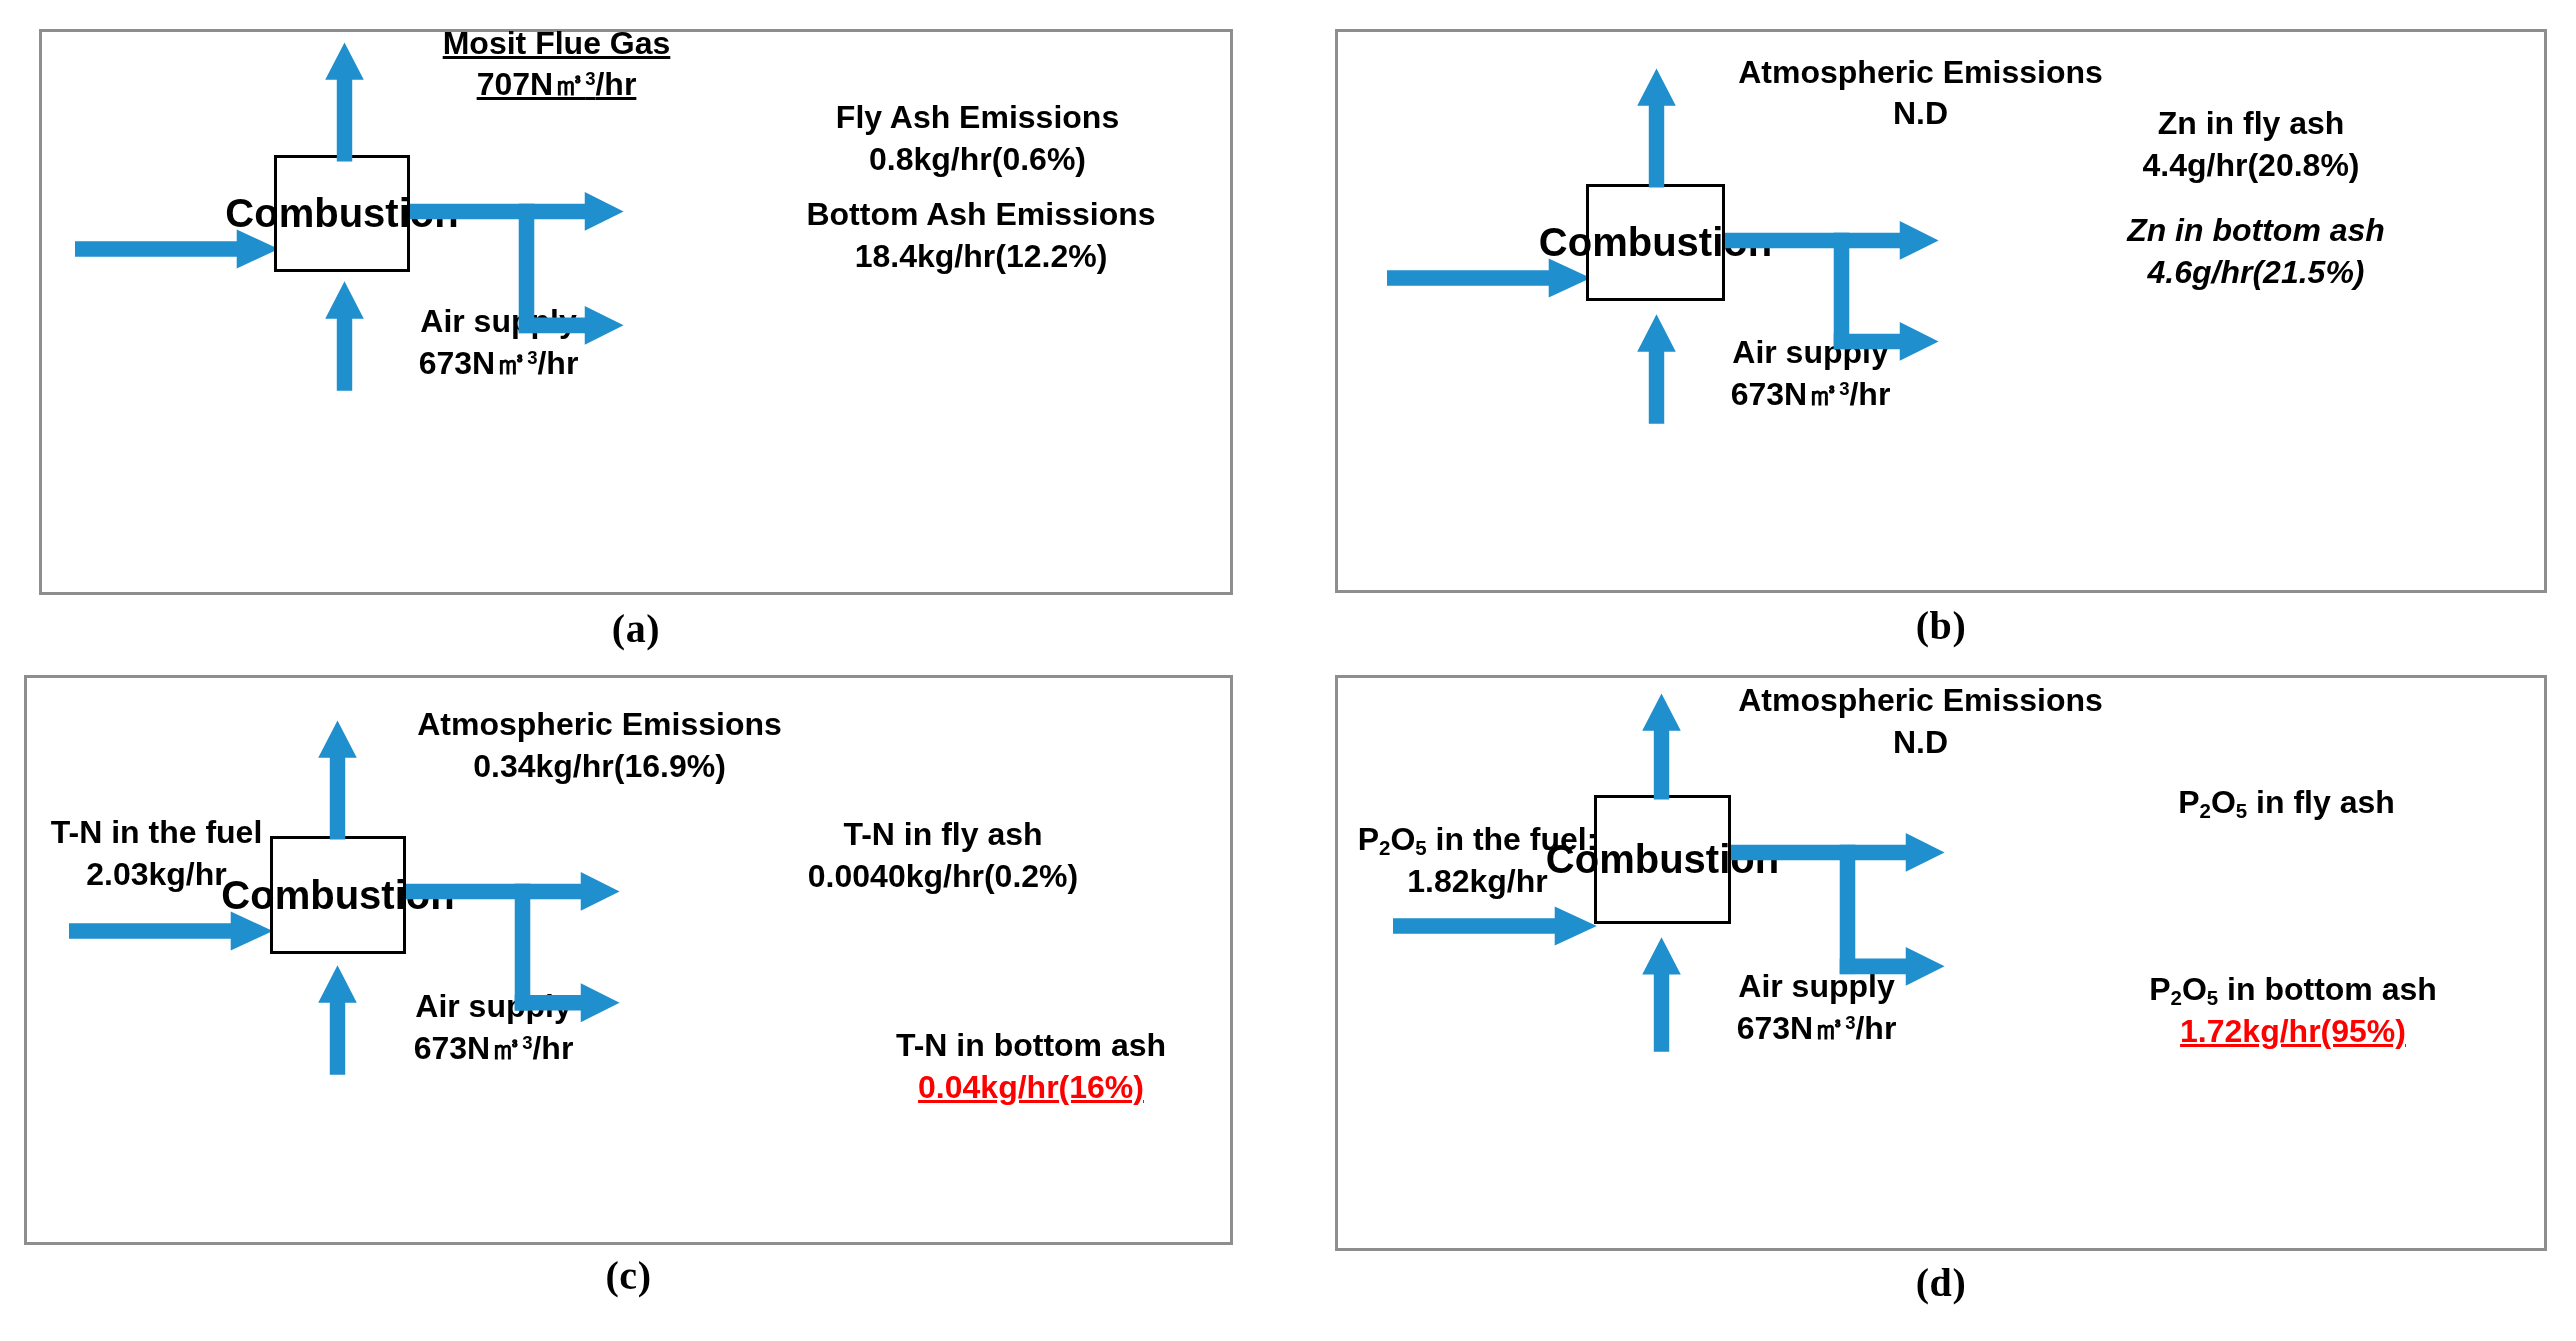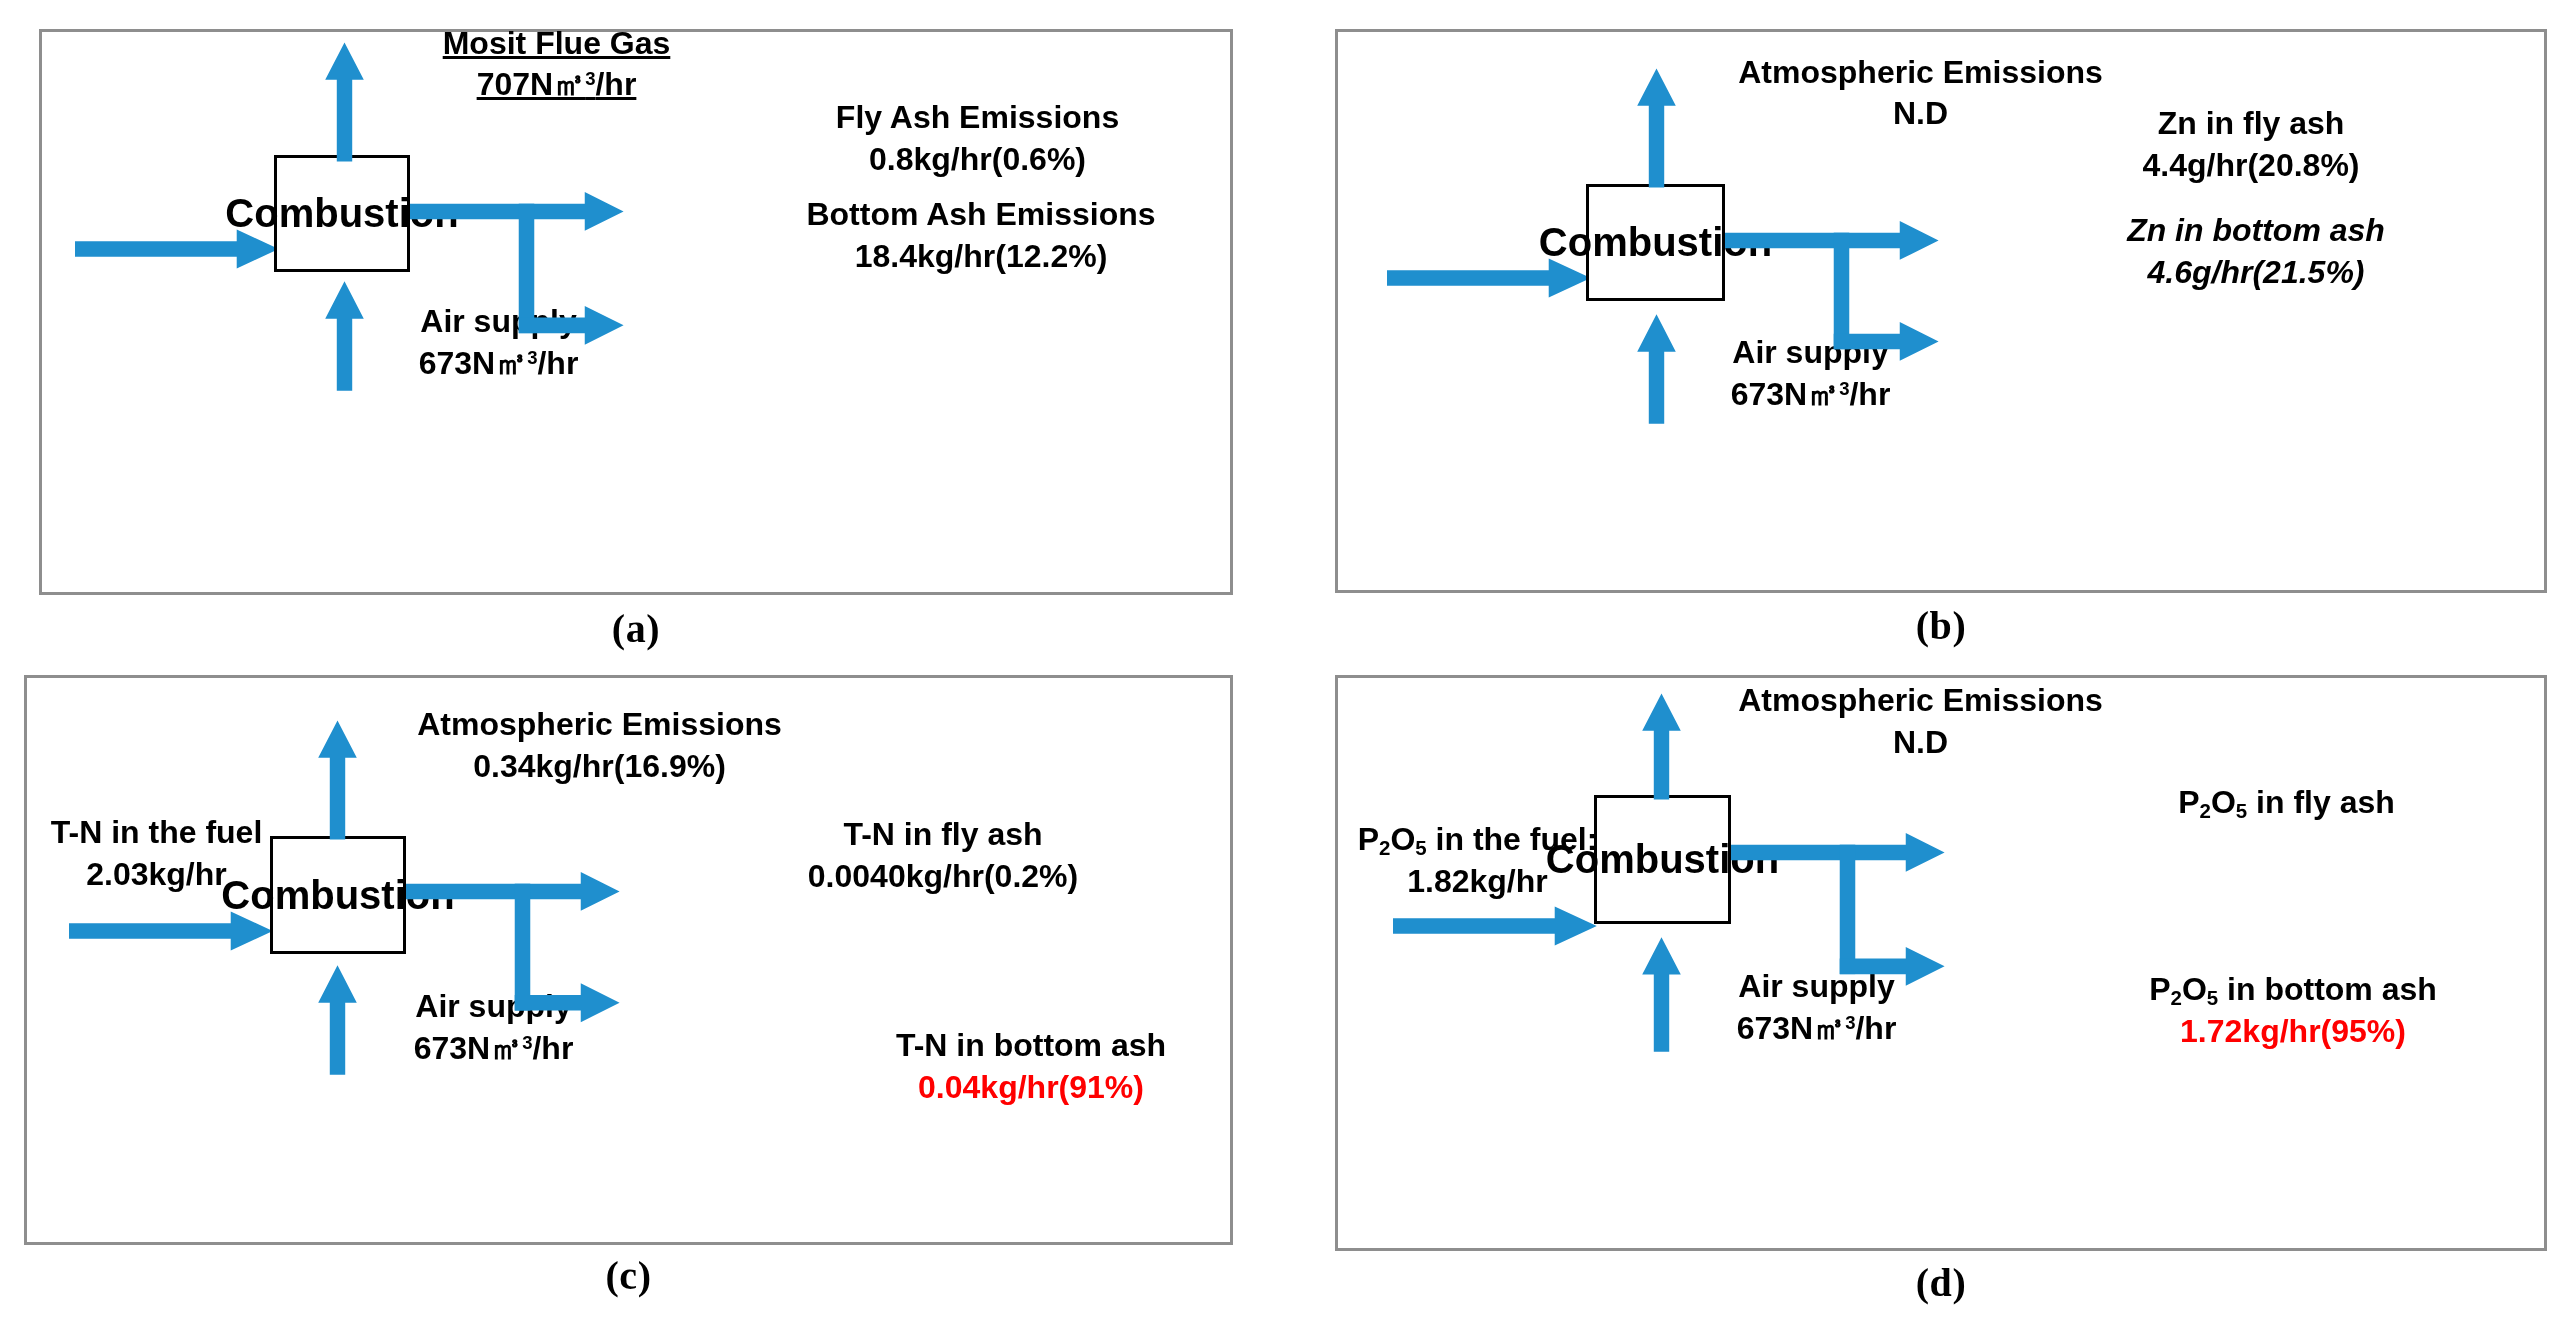--- a/index.html
+++ b/index.html
@@ -67,21 +67,21 @@
     font-family: "Liberation Sans", sans-serif;
     font-weight: bold;
     font-size: 32px;
     line-height: 1.30;
     color: #000000;
     white-space: nowrap;
   }
   .flow-text .ln { display: block; }
   .flow-text.center { text-align: center; }
   .flow-text.center .ln { text-align: center; }
-  .flow-text .red { color: #ff0000; }
+  .flow-text .red { color: #ff0000; text-decoration: underline; }
   .flow-text sub { font-size: 0.64em; vertical-align: -0.22em; }
   .flow-text sup { font-size: 0.58em; vertical-align: 0.52em; }
 
   
   .arrow {
     position: absolute;
   }
   .arrow svg { display: block; overflow: visible; }
 </style>
 </head>
@@ -249,21 +249,21 @@
       </svg>
     </div>
 
     <div class="flow-text center" style="left:712px; top:139px; width:414px;">
       <span class="ln">T-N in fly ash</span>
       <span class="ln">0.0040kg/hr(0.2%)</span>
     </div>
 
     <div class="flow-text center" style="left:816px; top:350px; width:382px;">
       <span class="ln">T-N in bottom ash</span>
-      <span class="ln red">0.04kg/hr(91%)</span>
+      <span class="ln red">0.04kg/hr(16%)</span>
     </div>
   </div>
   <div class="panel-caption" style="left:24px; top:1252px; width:1209px;">(c)</div>
 
   <div class="panel" style="left:1335px; top:675px; width:1212px; height:576px;">
     <div class="panel-frame"></div>
 
     <div class="flow-text center" style="left:6.5px; top:124px; width:272px;margin-top:20px;">
       <span class="ln">P<sub>2</sub>O<sub>5</sub><span> in the fuel:</span></span>
       <span class="ln">1.82kg/hr</span>

